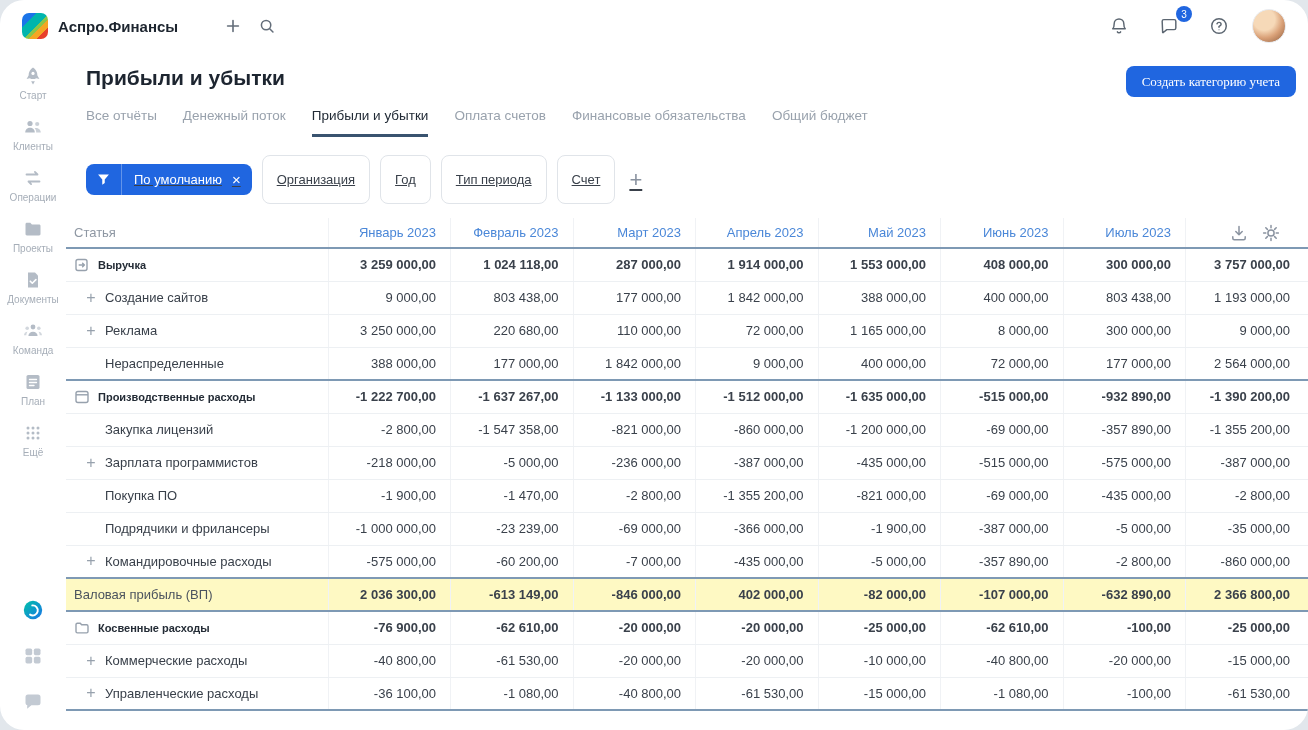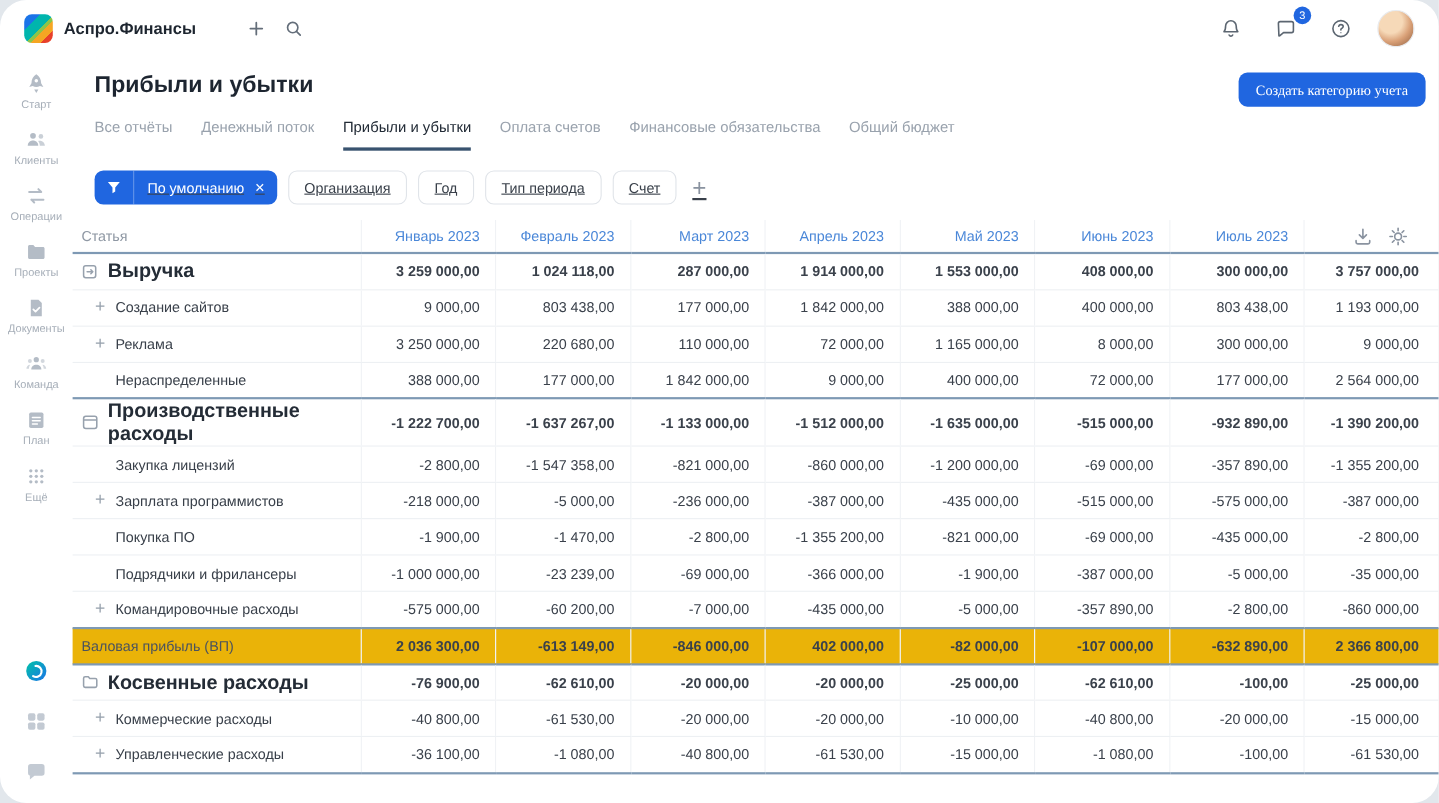--- a/index.html
+++ b/index.html
@@ -38,42 +38,42 @@
 
   .tabs { display:flex; gap:26px; padding:10px 20px 0; }
   .tab { font-size:13.5px; color:#99a2ad; padding-bottom:11px; cursor:pointer; border-bottom:3px solid transparent; }
   .tab.active { color:#222b36; font-weight:500; border-bottom-color:#39536f; }
 
   .filter-bar { display:flex; align-items:center; gap:10px; padding:18px 20px 0;text-decoration:underline; }
   .filter-chip { display:flex; align-items:center; height:31px; background:var(--accent); border-radius:8px; color:#fff; cursor:pointer; overflow:hidden; }
   .chip-funnel { width:36px; height:100%; display:flex; align-items:center; justify-content:center; border-right:1px solid rgba(255,255,255,.3); }
   .chip-label { padding:0 6px 0 12px; font-size:13px; }
   .chip-close { padding:0 11px 0 4px; font-size:15px; line-height:1; }
-  .filter-btn { height:31px; padding:0 14px; border:1px solid #e0e4e9; background:#fff; border-radius:8px; font-size:13px; color:#39404a; cursor:pointer; font-family:inherit; }
+  .filter-btn { height:49px; padding:0 14px; border:1px solid #e0e4e9; background:#fff; border-radius:8px; font-size:13px; color:#39404a; cursor:pointer; font-family:inherit; }
   .filter-add { border:0; background:none; font-size:22px; color:#8a93a0; cursor:pointer; padding:0 4px; line-height:1; }
 
   
   table.report { width:100%; border-collapse:collapse; table-layout:fixed; margin-top:14px; }
   th { height:30px; font-weight:400; font-size:13px; vertical-align:middle; }
   th.label-h { text-align:left; padding-left:8px; color:#8e97a3; }
   th.months { text-align:right; padding-right:14px; color:var(--link); border-left:1px solid #f0f2f5; }
   .hdr-icons { display:flex; justify-content:flex-end; align-items:center; gap:14px; padding-right:14px; }
   .hdr-icons span { display:flex; cursor:pointer; }
   td { height:33px; border-bottom:1px solid #edf0f3; vertical-align:middle; }
   td.val { text-align:right; padding-right:14px; border-left:1px solid #f0f2f5; color:#3a414b; }
   td.val:last-child { padding-right:18px; }
   tr.heavy td { border-top:2px solid var(--heavy); }
   tbody tr:last-child td { border-bottom:2px solid var(--heavy); }
-  tr.summary td { background:#eab308; }
+  tr.summary td { background:#fef9c3; }
   tr.section td.val, tr.summary td.val { font-weight:700; }
   .pos { color:var(--pos); } .neg { color:var(--neg); }
   td.label { cursor:pointer; }
   .lbl { display:flex; align-items:center; gap:8px; padding-left:8px; }
   .lbl.sub { padding-left:19px; }
-  .lbl.section .lbl-t { font-weight:700; color:#242c36; font-size:18px; }
+  .lbl.section .lbl-t { font-weight:700; color:#242c36; font-size:11px; }
   .lbl.summary .lbl-t { color:#4b535e; }
   .lbl-t { font-size:13px; }
   .plus { width:12px; text-align:center; color:#97a1ad; font-size:16px; line-height:1; }
   .plus.ghost { visibility:hidden; }
   .cat-ic { display:flex; }
 </style>
 </head>
 <body>
 
 <div class="shell">

